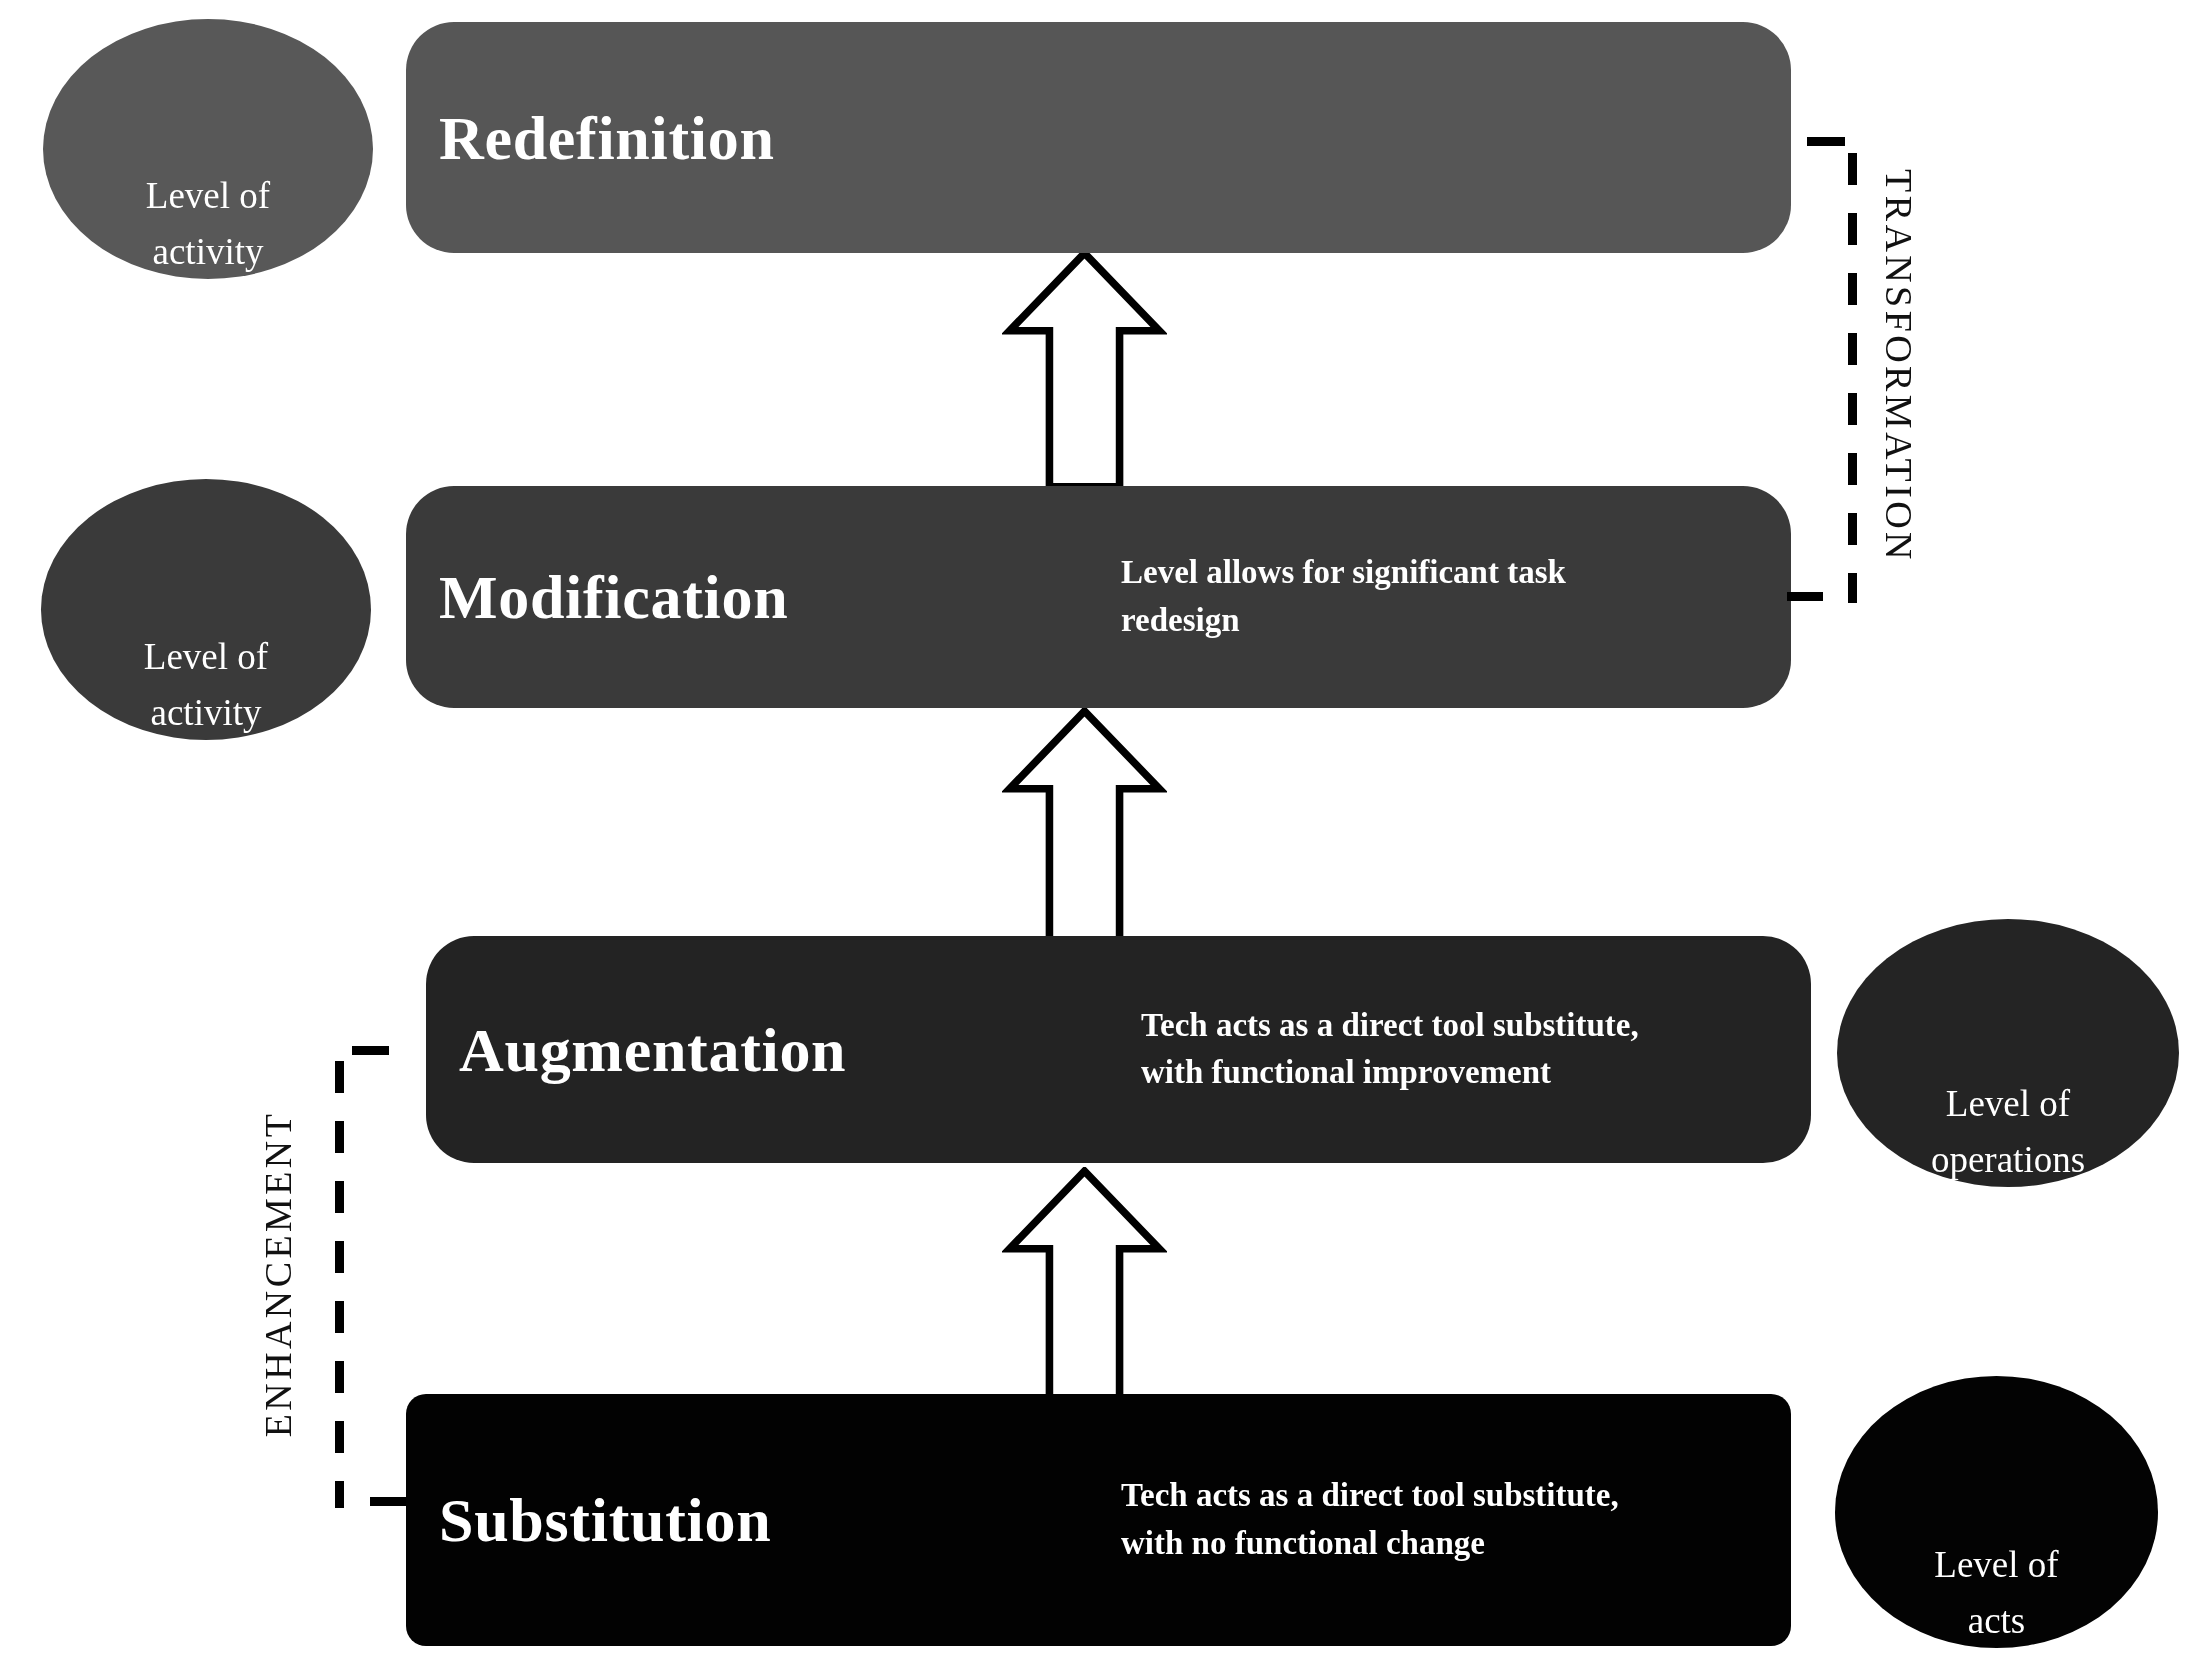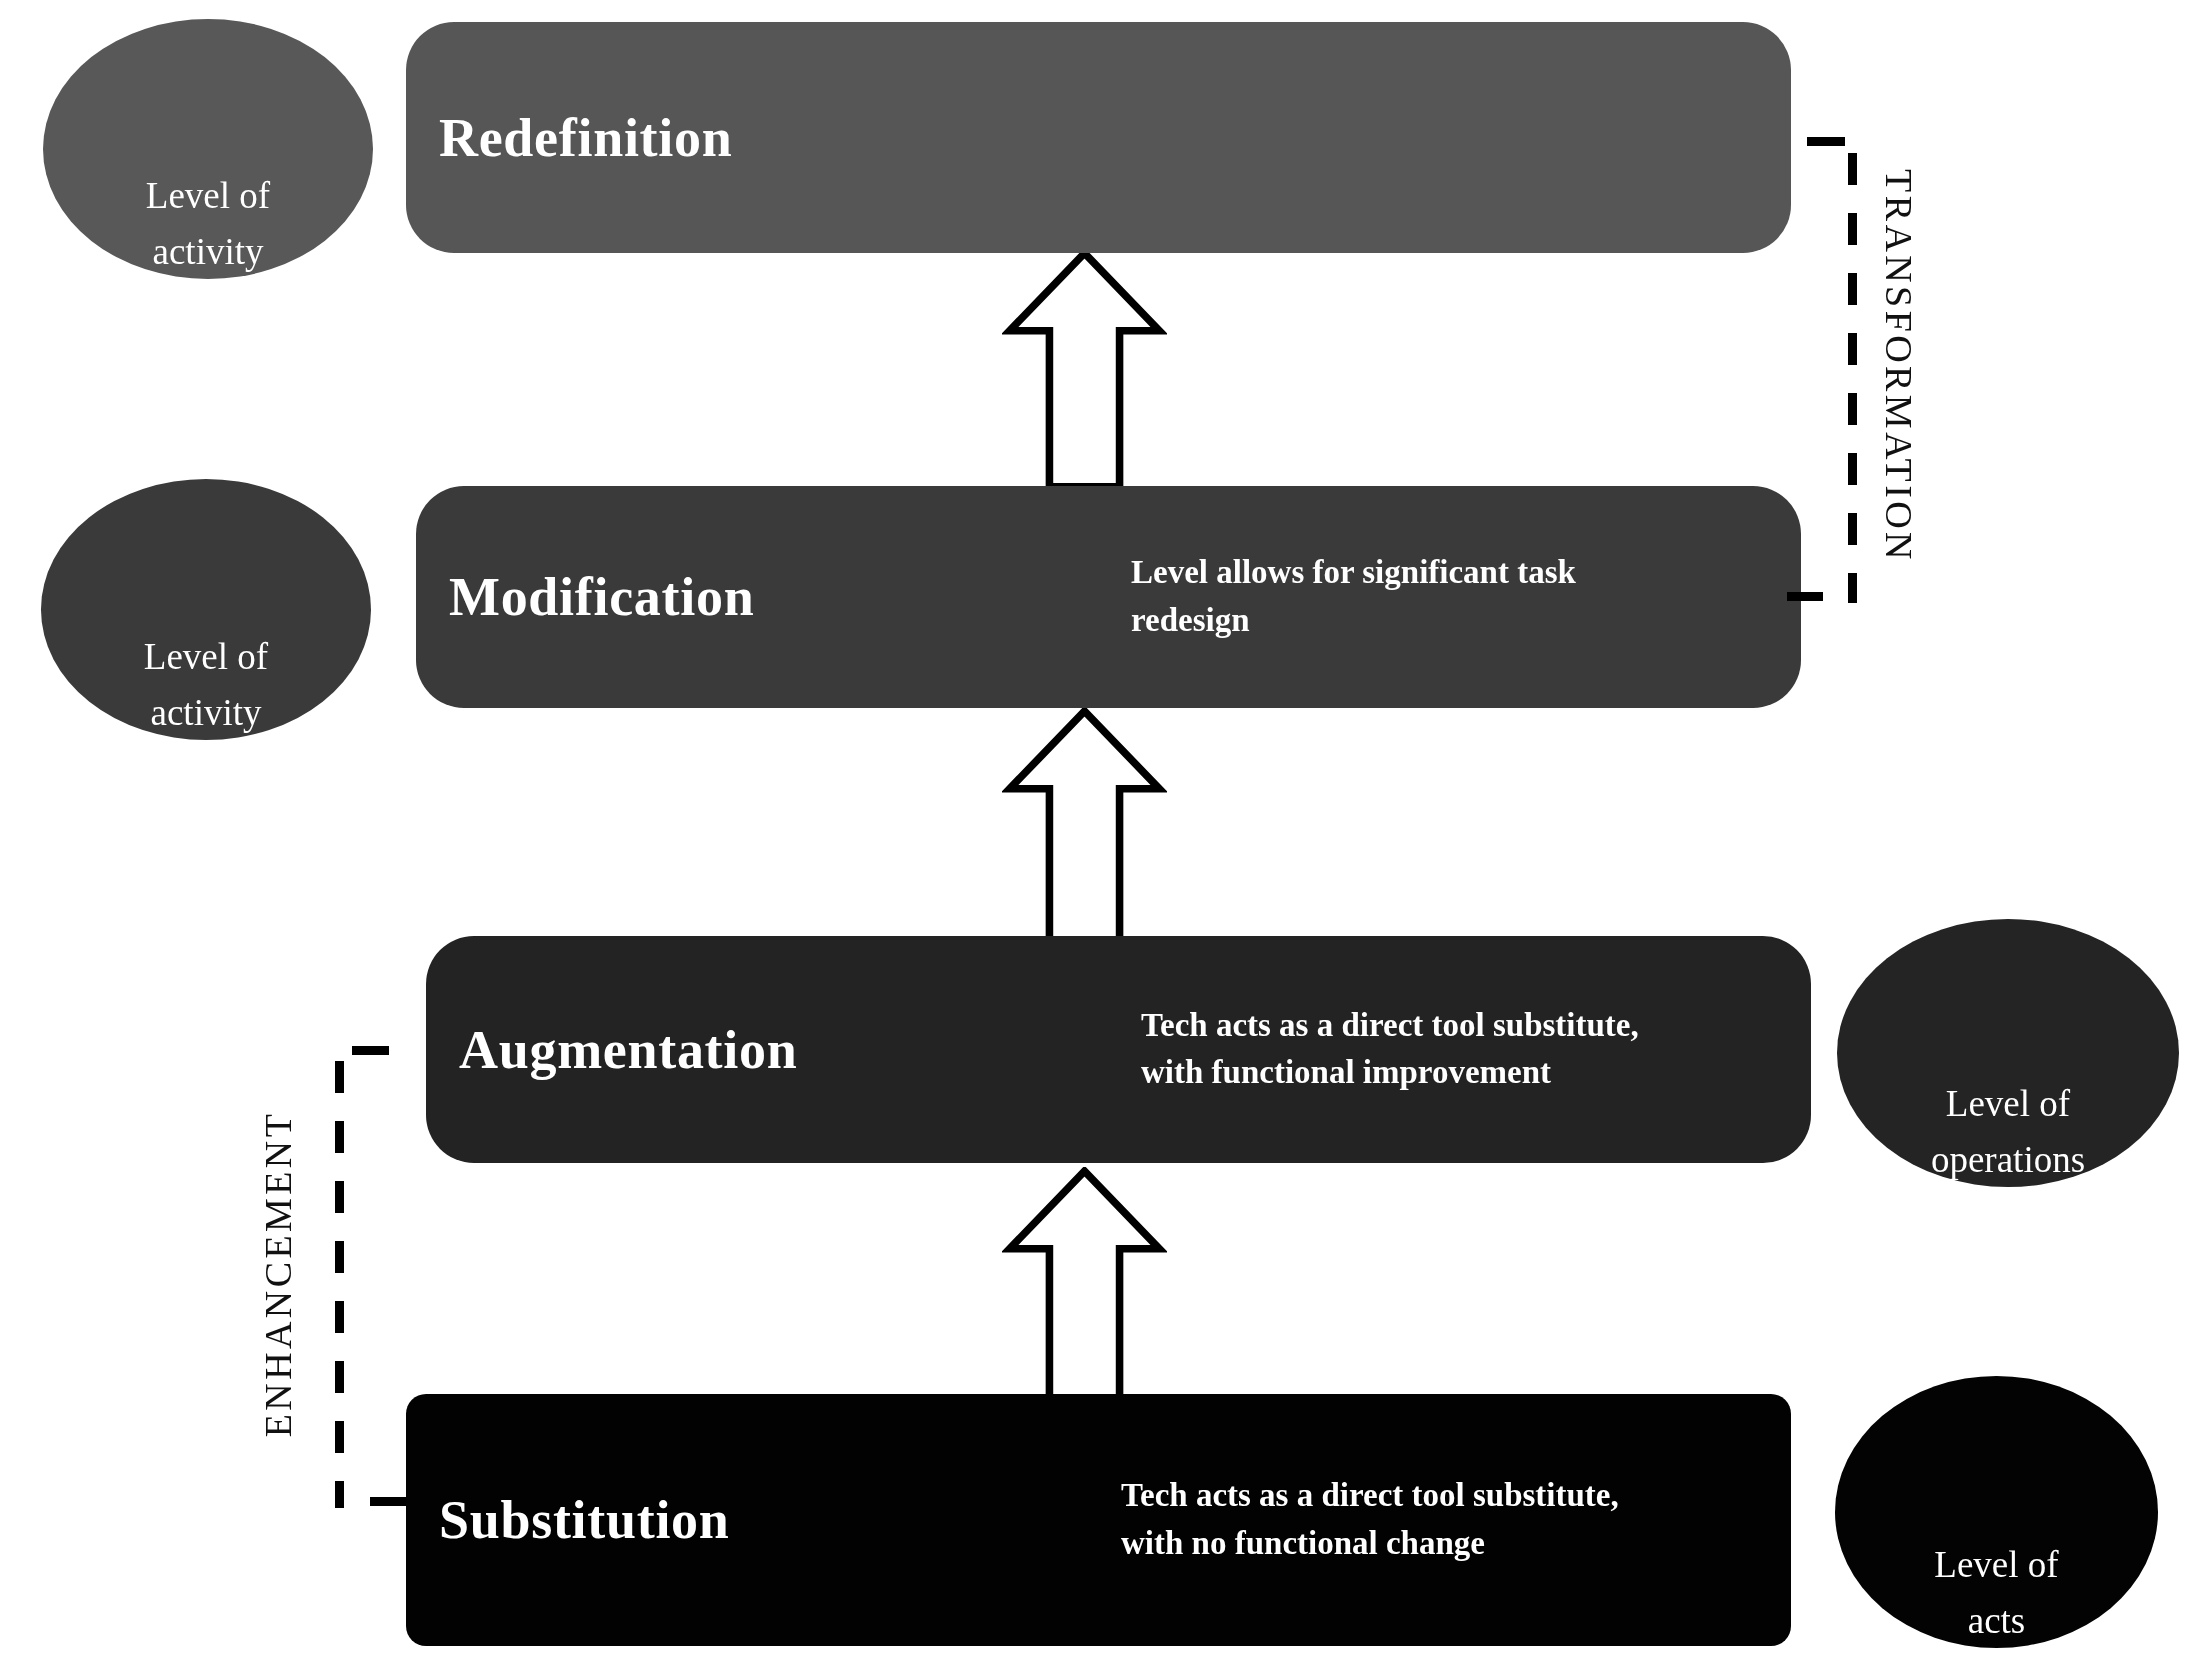--- a/index.html
+++ b/index.html
@@ -18,21 +18,21 @@
     left: 406px;
     width: 1385px;
     border-radius: 48px;
     color: #ffffff;
   }
   .bar-title {
     position: absolute;
     left: 33px;
     top: 50%;
     transform: translateY(-50%);
-    font-size: 54px;
+    font-size: 62px;
     font-weight: bold;
     letter-spacing: 0.7px;
     white-space: nowrap;
   }
   .bar-desc {
     position: absolute;
     left: 715px;
     top: 50%;
     transform: translateY(-50%);
     width: 646px;
@@ -111,21 +111,21 @@
   <svg id="arrow-2" class="up-arrow" viewBox="0 0 240 352">
     <polygon points="120,6 229,119 171,119 171,346 69,346 69,119 11,119" fill="#ffffff" stroke="#000000" stroke-width="11"></polygon>
   </svg>
   <svg id="arrow-3" class="up-arrow" viewBox="0 0 240 352">
     <polygon points="120,6 229,119 171,119 171,346 69,346 69,119 11,119" fill="#ffffff" stroke="#000000" stroke-width="11"></polygon>
   </svg>
 
   <div id="bar-redefinition" class="bar" style="background: rgb(86, 86, 86);">
     <div class="bar-title">Redefinition</div>
   </div>
-  <div id="bar-modification" class="bar" style="background: rgb(58, 58, 58); margin-left: 10px;">
+  <div id="bar-modification" class="bar" style="background: rgb(58, 58, 58);">
     <div class="bar-title">Modification</div>
     <div class="bar-desc">Level allows for significant task
 redesign</div>
   </div>
   <div id="bar-augmentation" class="bar" style="background: rgb(35, 35, 35); margin-left: 20px;">
     <div class="bar-title">Augmentation</div>
     <div class="bar-desc">Tech acts as a direct tool substitute,
 with functional improvement</div>
   </div>
   <div id="bar-substitution" class="bar" style="background: rgb(2, 2, 2);">

